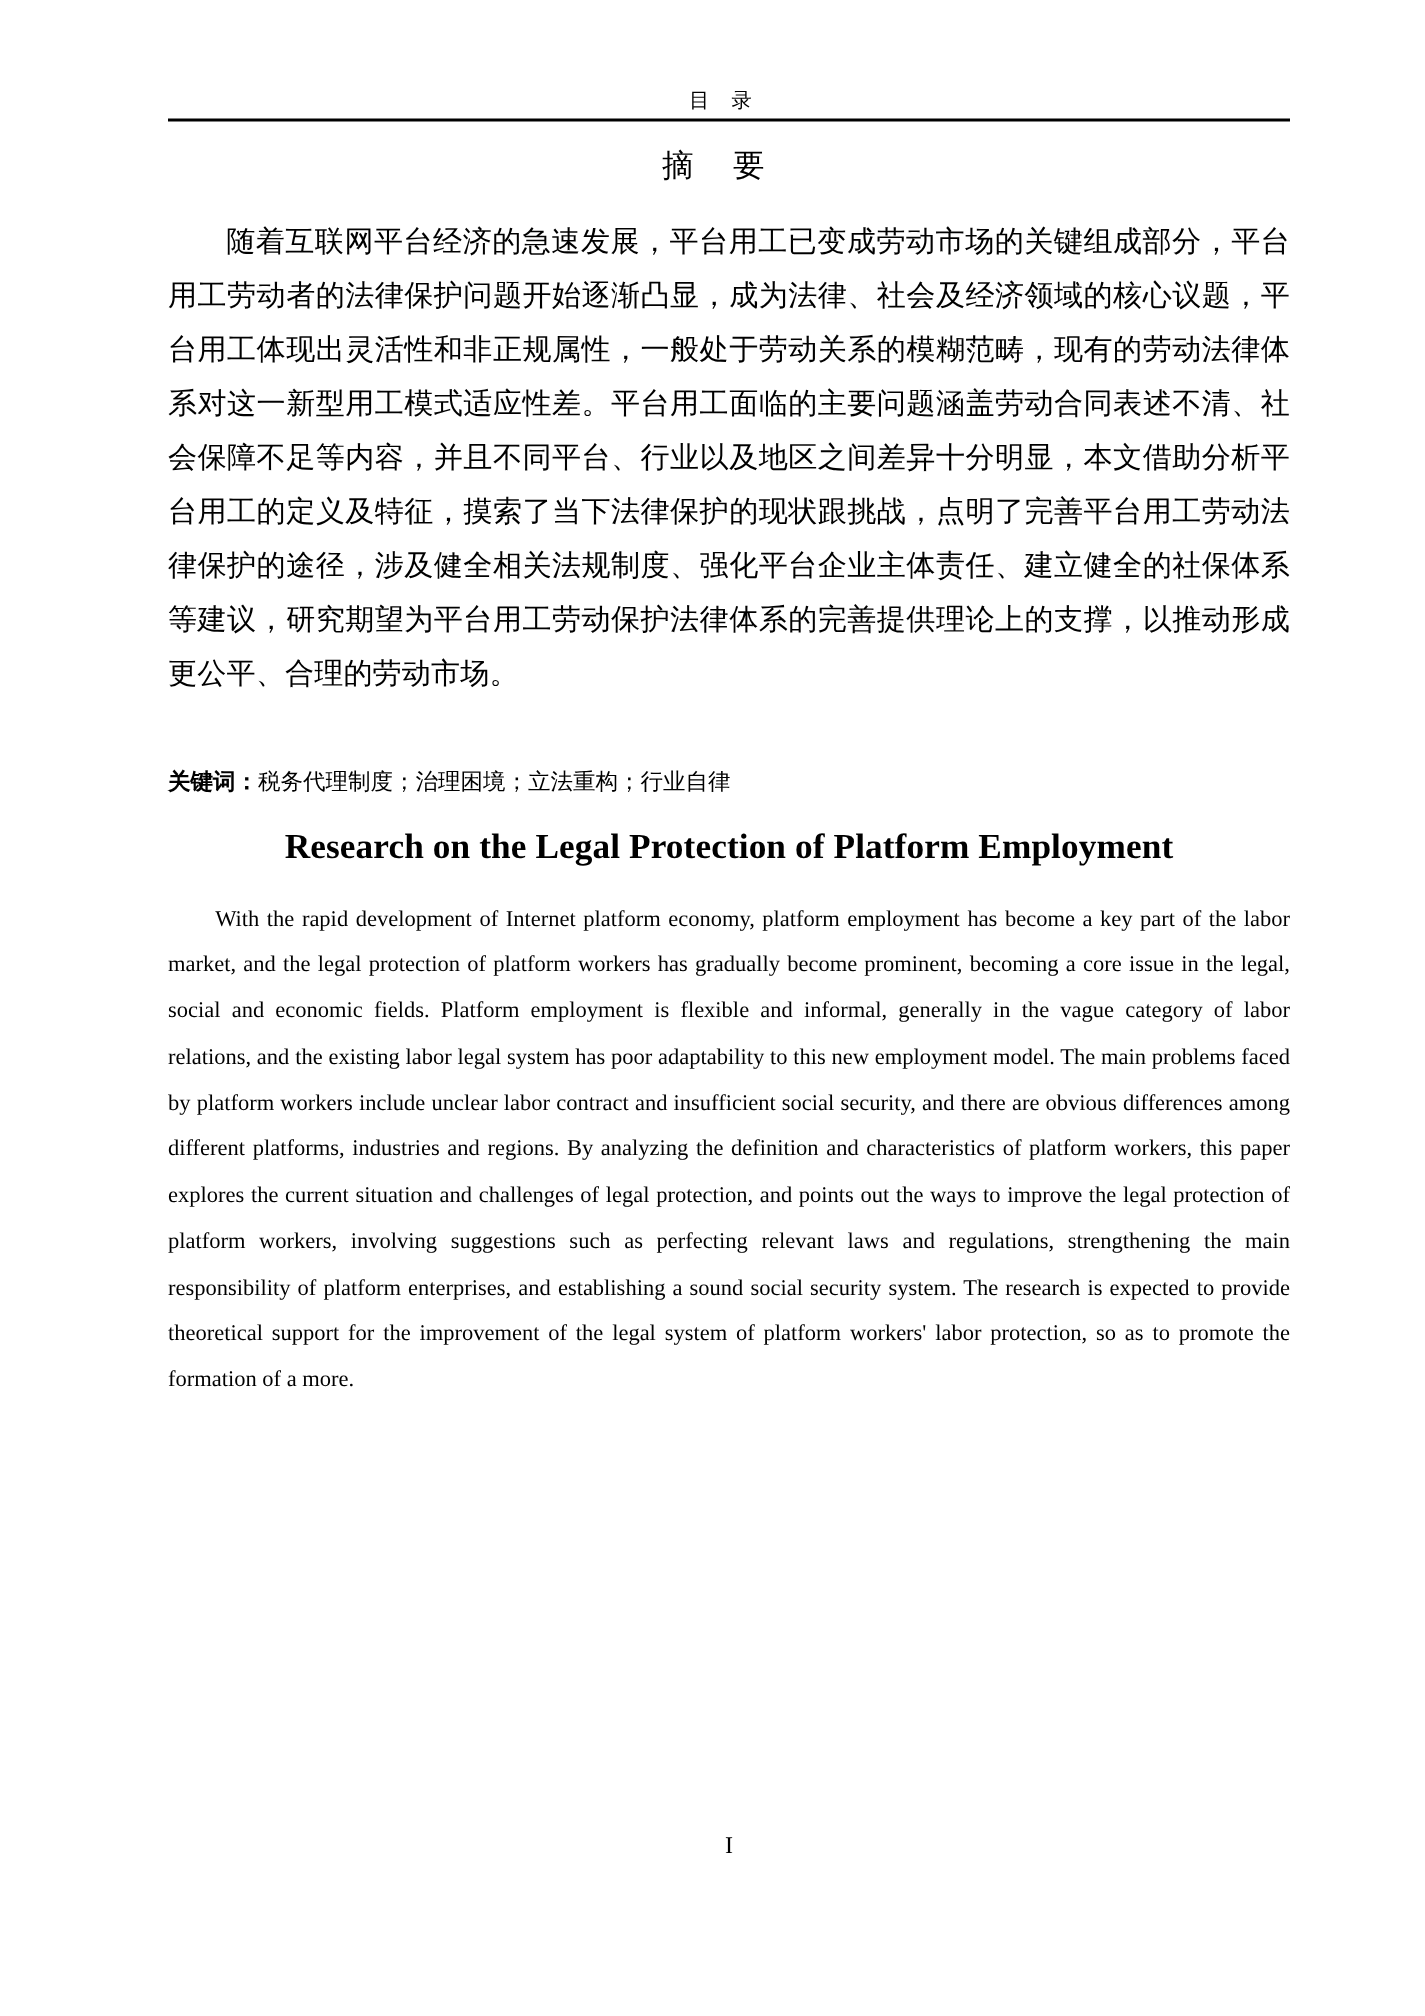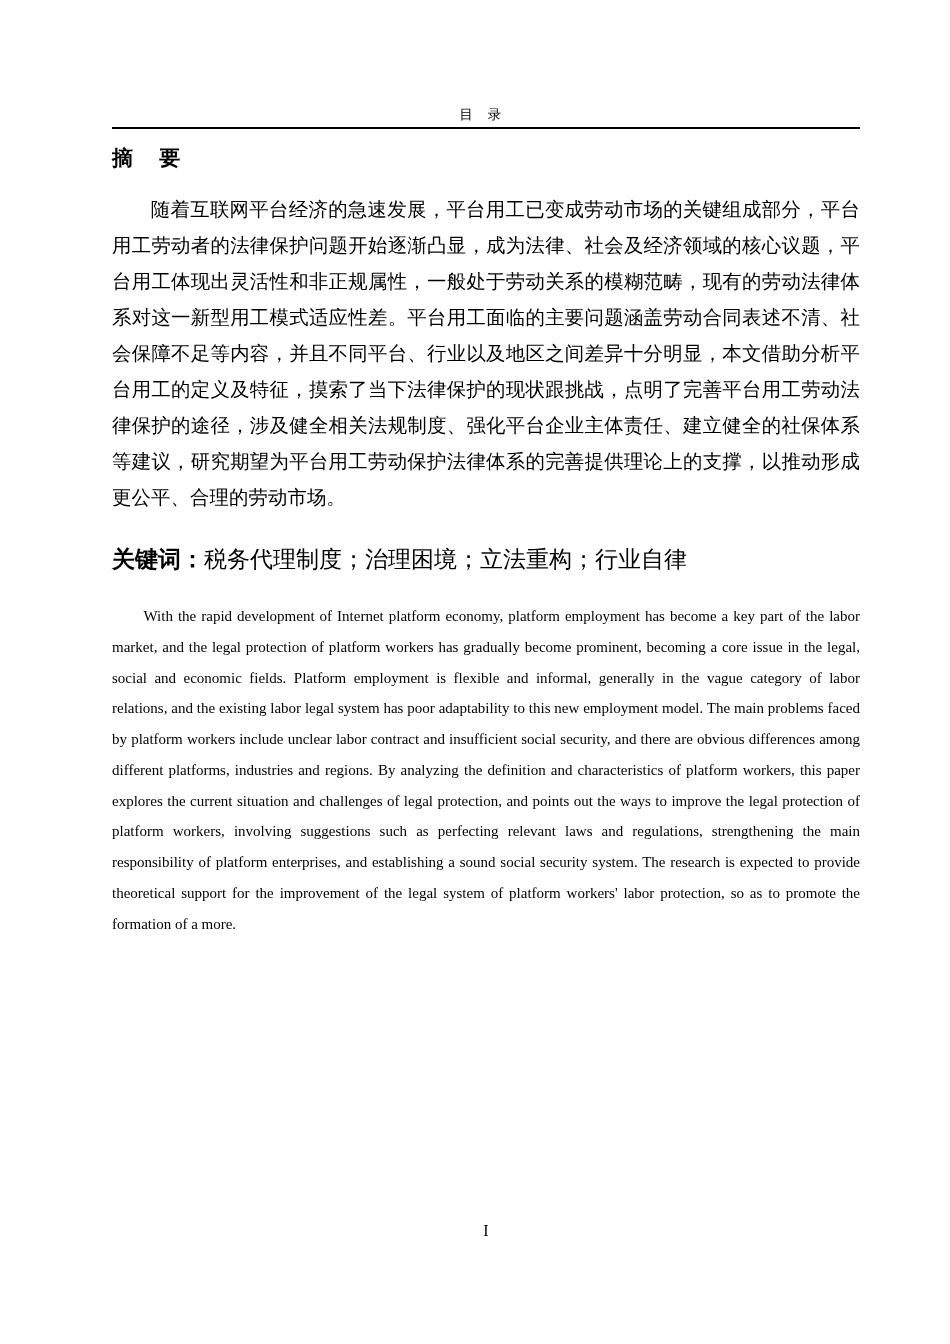--- a/index.html
+++ b/index.html
@@ -27,21 +27,21 @@
 
   .content {
     position: absolute;
     left: 112px;
     top: 0;
     width: 748px;
   }
 
   
   .header-area {
-    padding-top: 108px;
+    padding-top: 60px;
   }
   .header-text {
     text-align: center;
     font-family: "Liberation Serif", "DejaVu Serif", serif;
     font-size: 13.5px;
     letter-spacing: 0.42em;
     line-height: 1.1;
     color: #000;
     padding-right: 0.42em;
   }
@@ -58,24 +58,24 @@
     text-align: center;
     font-family: "DejaVu Sans", "Liberation Sans", sans-serif;
     font-size: 26px;
     font-weight: 400;
     line-height: 1.3;
     margin-top: 27px;
     letter-spacing: 0.012em;
   }
 
   .cn-abstract-label {
-    text-align: left;
+    text-align: center;
     font-family: "Liberation Serif", "DejaVu Serif", serif;
     font-size: 21px;
-    font-weight: 700;
+    font-weight: 400;
     letter-spacing: 0.5em;
     padding-right: 0.5em;
     margin-top: 16px;
     line-height: 1.3;
   }
 
   
   .cn-body {
     font-family: "Liberation Serif", "DejaVu Serif", serif;
     font-size: 19.4px;
@@ -83,24 +83,24 @@
     text-align: justify;
     text-align-last: left;
     text-justify: inter-character;
     text-indent: 2em;
     letter-spacing: 0.005em;
     word-break: break-all;
   }
 
   
   .cn-keywords {
-    font-family: Liberation Sans, sans-serif;
-    font-size: 23px;
+    font-family: Liberation Serif, serif;
+    font-size: 15px;
     line-height: 1.6;
-    margin-top: 25px;
+    margin-top: 42px;
     text-align: left;
   }
   .cn-keywords .kw-label {
     font-weight: 700;
   }
   .cn-keywords .kw-value {
     font-weight: 400;
   }
 
   
@@ -159,20 +159,21 @@
 
 
     <h2 class="cn-abstract-label">摘  要</h2>
 
     <p class="cn-body">随着互联网平台经济的急速发展，平台用工已变成劳动市场的关键组成部分，平台用工劳动者的法律保护问题开始逐渐凸显，成为法律、社会及经济领域的核心议题，平台用工体现出灵活性和非正规属性，一般处于劳动关系的模糊范畴，现有的劳动法律体系对这一新型用工模式适应性差。平台用工面临的主要问题涵盖劳动合同表述不清、社会保障不足等内容，并且不同平台、行业以及地区之间差异十分明显，本文借助分析平台用工的定义及特征，摸索了当下法律保护的现状跟挑战，点明了完善平台用工劳动法律保护的途径，涉及健全相关法规制度、强化平台企业主体责任、建立健全的社保体系等建议，研究期望为平台用工劳动保护法律体系的完善提供理论上的支撑，以推动形成更公平、合理的劳动市场。</p>
 
     <p class="cn-keywords">
       <span class="kw-label">关键词：</span><span class="kw-value">税务代理制度；治理困境；立法重构；行业自律</span>
     </p>
 
+    <h1 class="en-title">Research on the Legal Protection of Platform Employment</h1>
 
 
     <p class="en-body">With the rapid development of Internet platform economy, platform employment has become a key part of the labor market, and the legal protection of platform workers has gradually become prominent, becoming a core issue in the legal, social and economic fields. Platform employment is flexible and informal, generally in the vague category of labor relations, and the existing labor legal system has poor adaptability to this new employment model. The main problems faced by platform workers include unclear labor contract and insufficient social security, and there are obvious differences among different platforms, industries and regions. By analyzing the definition and characteristics of platform workers, this paper explores the current situation and challenges of legal protection, and points out the ways to improve the legal protection of platform workers, involving suggestions such as perfecting relevant laws and regulations, strengthening the main responsibility of platform enterprises, and establishing a sound social security system. The research is expected to provide theoretical support for the improvement of the legal system of platform workers' labor protection, so as to promote the formation of a more.</p>
 
   </div>
 
   <div class="footer">I</div>
 
 </div>
 

